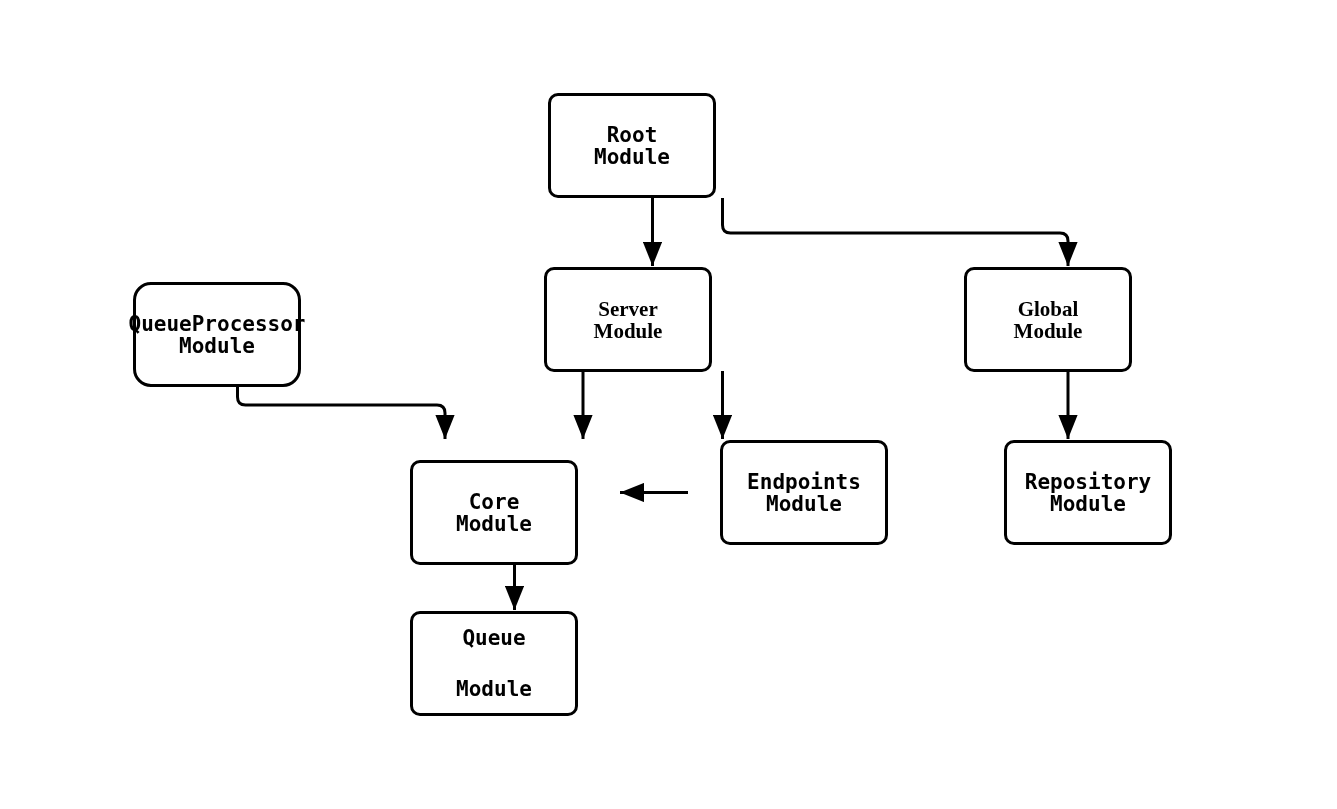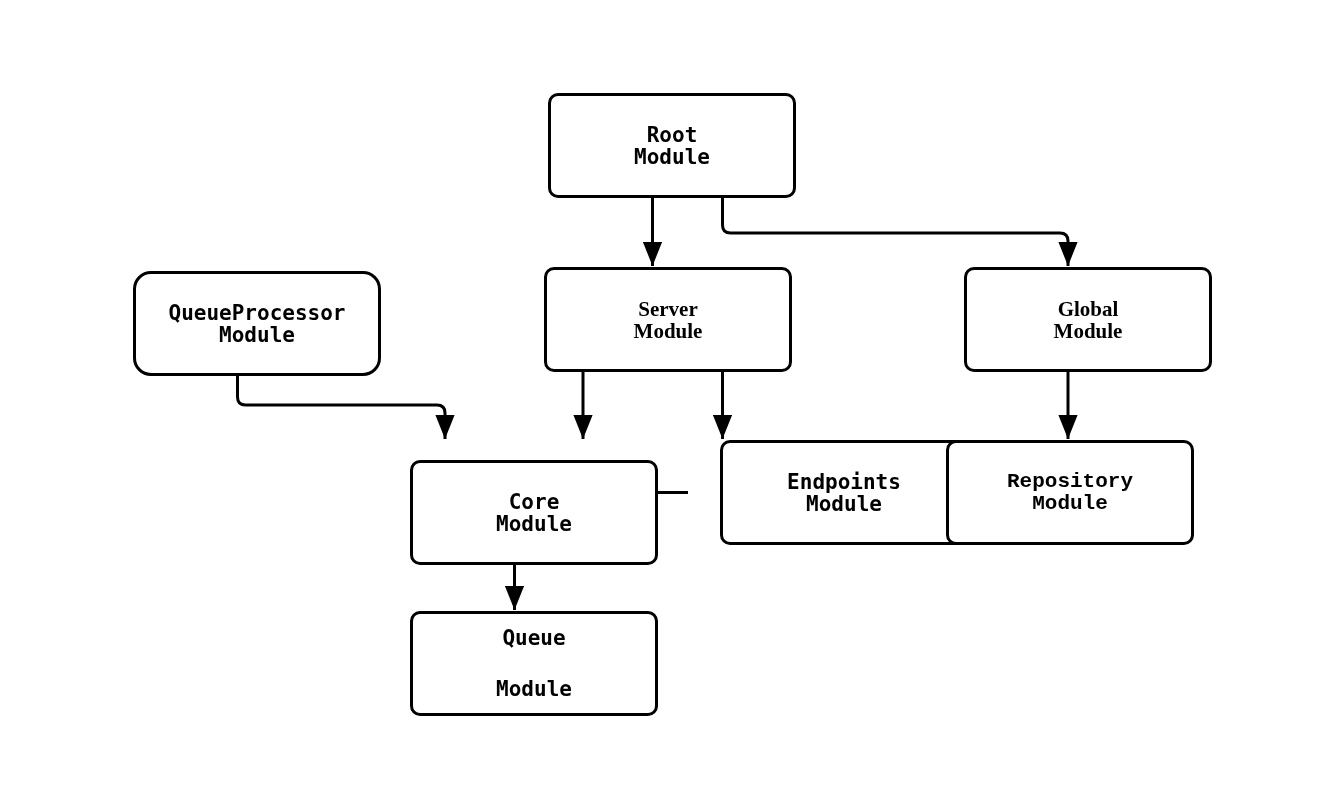--- a/index.html
+++ b/index.html
@@ -22,21 +22,21 @@
     width: 1337px;
     height: 809px;
   }
   .edges path {
     fill: none;
     stroke: #000000;
     stroke-width: 3;
   }
   .node {
     position: absolute;
-    width: 248px;
+    width: 168px;
     height: 105px;
     box-sizing: border-box;
     background: #ffffff;
     border: 3px solid #000000;
     border-radius: 10px;
     display: flex;
     flex-direction: column;
     align-items: center;
     justify-content: center;
     text-align: center;
@@ -66,21 +66,21 @@
     <path d="M688 492.5 L620 492.5" marker-end="url(#arrowhead)"></path>
     <path d="M514.5 544 L514.5 610" marker-end="url(#arrowhead)"></path>
     <path d="M1068 371 L1068 439" marker-end="url(#arrowhead)"></path>
   </svg>
 
   <div class="node" style="left:548px; top:93px;">
     <span>Root</span>
     <span>Module</span>
   </div>
 
-  <div class="node" style="left:133px; top:271px;border-radius:18px;">
+  <div class="node" style="left:133px; top:282px;border-radius:18px;">
     <span>QueueProcessor</span>
     <span>Module</span>
   </div>
 
   <div class="node" style="left:544px; top:267px;font-family:Liberation Serif, serif;">
     <span>Server</span>
     <span>Module</span>
   </div>
 
   <div class="node" style="left:964px; top:267px;font-family:Liberation Serif, serif;">
@@ -91,21 +91,21 @@
   <div class="node" style="left:410px; top:460px;">
     <span>Core</span>
     <span>Module</span>
   </div>
 
   <div class="node" style="left:720px; top:440px;justify-content:center;">
     <span>Endpoints</span>
     <span>Module</span>
   </div>
 
-  <div class="node" style="left:946px; top:440px;font-family:Liberation Mono, monospace;">
+  <div class="node" style="left:1004px; top:440px;">
     <span>Repository</span>
     <span>Module</span>
   </div>
 
   <div class="node" style="left:410px; top:611px;gap:29px;">
     <span>Queue</span>
     <span>Module</span>
   </div>
 
 </div>

